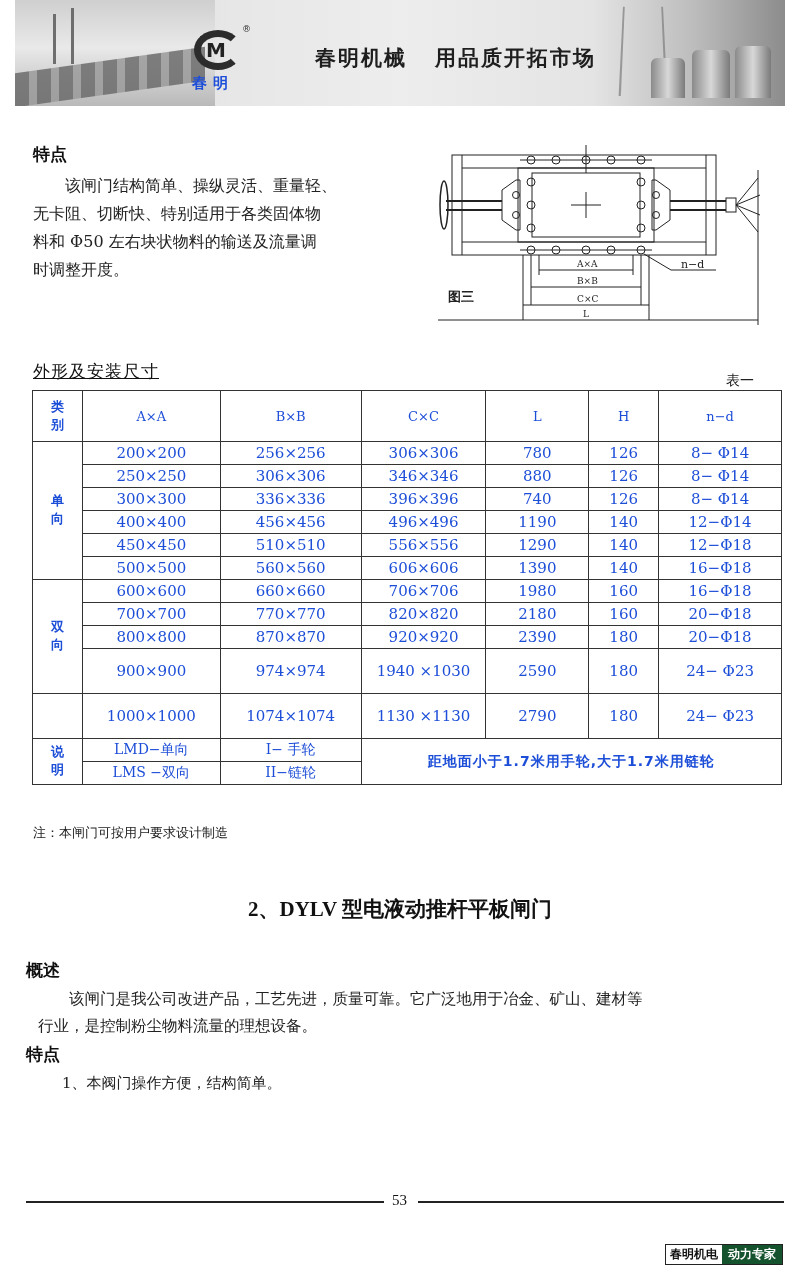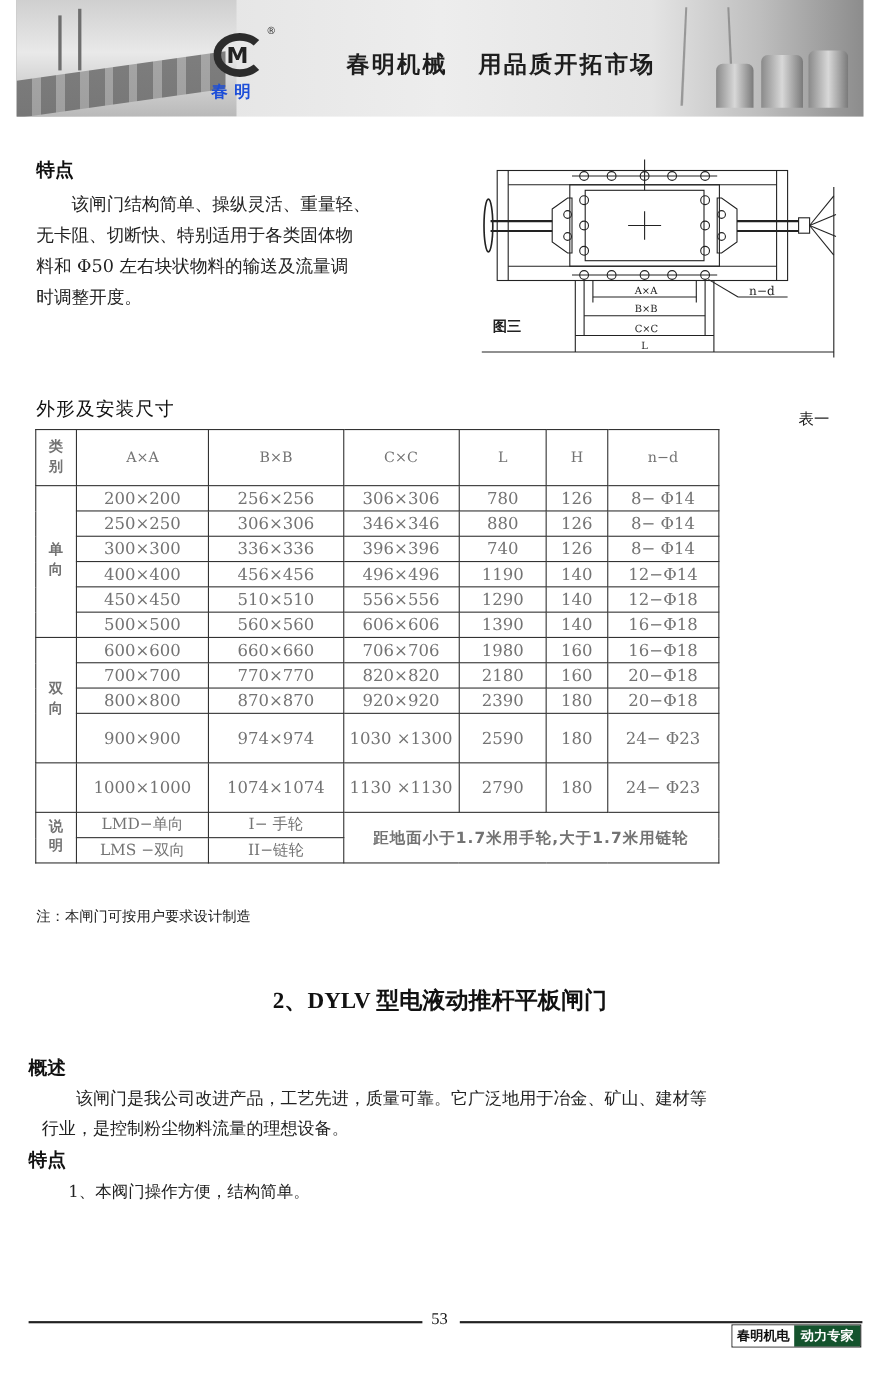--- a/index.html
+++ b/index.html
@@ -28,24 +28,24 @@
   
   .h-sec { position:absolute; font:bold 17px "DejaVu Sans",sans-serif; color:#111; }
   .para { position:absolute; font-size:16px; line-height:28px; color:#222; }
   .para p { margin:0; }
 
   
   .fig { position:absolute; left:436px; top:140px; width:330px; height:190px; }
   .fig-label { position:absolute; left:448px; top:288px; font:bold 13px "DejaVu Sans",sans-serif; color:#222; }
 
   
-  .table-title { position:absolute; left:33px; top:360px; font:17px "DejaVu Sans",sans-serif; color:#111; letter-spacing:1px; }
+  .table-title { position:absolute; left:33px; top:360px; font:17px "DejaVu Sans",sans-serif; color:#111; letter-spacing:1px;text-decoration:underline; }
   .table-no { position:absolute; left:726px; top:372px; font:14px "DejaVu Serif",serif; color:#222; }
-  table.dims { position:absolute; left:32px; top:390px; width:622px; border-collapse:collapse;
-               font-size:15px; color:#737373; }
+  table.dims { position:absolute; left:32px; top:390px; width:750px; border-collapse:collapse;
+               font-size:15px; color:#1d4ed8; }
   table.dims td, table.dims th { border:1.5px solid #333; text-align:center; padding:0; font-weight:normal; }
   table.dims th { height:50px; font-size:13px; }
   table.dims td { height:22px; }
   table.dims td.tall { height:44px; }
   table.dims td.cat { font:bold 14px "DejaVu Sans",sans-serif; line-height:22px; }
   table.dims tr.note td { font-size:14px; height:22px; }
   table.dims td.note-long { font:bold 14px "DejaVu Sans",sans-serif; letter-spacing:1px;text-align:center; }
   .vlabel { display:inline-block; width:1em; line-height:1.4; font-weight:bold; font-family:"DejaVu Sans",sans-serif; font-size:13px; }
 
   .footnote { position:absolute; left:33px; top:824px; font:13px "DejaVu Sans",sans-serif; color:#222; }
@@ -53,21 +53,21 @@
   
   .sec2-title { position:absolute; left:0; width:800px; top:895px; text-align:center; font:bold 21px "Liberation Serif",serif; color:#111; }
   .sec2-para { position:absolute; left:26px; width:760px; font-size:15.5px; line-height:27px; color:#222; }
   .sec2-para p { margin:0; }
   .list { position:absolute; left:62px; top:1069px; font-size:15px; line-height:28px; color:#222; }
   .list div { margin:0; }
 
   
   .foot-line { position:absolute; height:2px; background:#222; top:1201px; }
   .page-no { position:absolute; left:392px; top:1192px; font:15px "Liberation Serif",serif; color:#111; }
-  .foot-brand { position:absolute; left:665px; top:1204px; height:19px; display:flex; border:1px solid #222; font:bold 12px "DejaVu Sans",sans-serif; }
+  .foot-brand { position:absolute; left:665px; top:1244px; height:19px; display:flex; border:1px solid #222; font:bold 12px "DejaVu Sans",sans-serif; }
   .foot-brand .a { background:#fff; color:#111; padding:1px 4px; }
   .foot-brand .b { background:#14532d; color:#fff; padding:1px 6px; }
 </style>
 </head>
 <body>
 
 <div class="banner">
   <div class="sky-left"></div>
   <div class="bridge"></div>
   <div class="chimney" style="left:38px;top:14px;height:50px;"></div>
@@ -259,21 +259,21 @@
     <td>800×800</td>
         <td>870×870</td>
         <td>920×920</td>
         <td>2390</td>
         <td>180</td>
         <td>20−Φ18</td>
   </tr>
   <tr>
     <td class="tall">900×900</td>
         <td class="tall">974×974</td>
-        <td class="tall">1030 ×1300</td>
+        <td class="tall">1940 ×1030</td>
         <td class="tall">2590</td>
         <td class="tall">180</td>
         <td class="tall">24− Φ23</td>
   </tr>
 
   <tr>
     <td class="tall cat"></td>
     <td class="tall">1000×1000</td>
         <td class="tall">1074×1074</td>
         <td class="tall">1130 ×1130</td>

